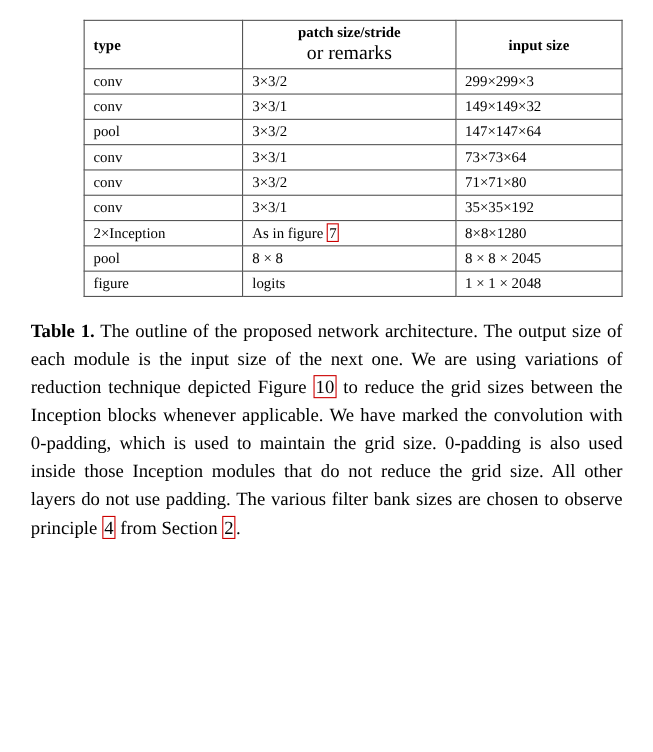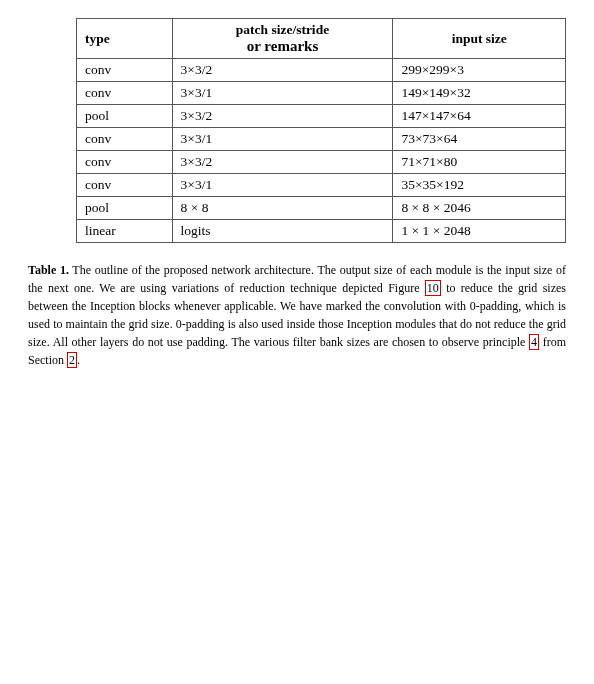--- a/index.html
+++ b/index.html
@@ -42,27 +42,27 @@
 
     th:first-child {
       text-align: left;
     }
 
     .th-patch {
       text-align: center;
     }
 
     .or-remarks {
-      font-weight: bold;
+      font-weight: normal;
       font-style: normal;
-      font-size: 15px;
+      font-size: 18px;
     }
 
     .caption {
-      font-size: 12px;
+      font-size: 17px;
       line-height: 1.5;
       margin-top: 18px;
       text-align: justify;
     }
 
     .caption .bold {
       font-weight: bold;
     }
 
     .inline-box {
@@ -111,26 +111,31 @@
           <td>conv</td>
           <td>3×3/2</td>
           <td>71×71×80</td>
         </tr>
         <tr>
           <td>conv</td>
           <td>3×3/1</td>
           <td>35×35×192</td>
         </tr>
         <tr>
+          <td>2×Inception</td>
+          <td>As in figure <span class="inline-box">7</span></td>
+          <td>8×8×1280</td>
+        </tr>
+        <tr>
           <td>pool</td>
           <td>8 × 8</td>
-          <td>8 × 8 × 2046</td>
+          <td>8 × 8 × 2045</td>
         </tr>
         <tr>
-          <td>linear</td>
+          <td>figure</td>
           <td>logits</td>
           <td>1 × 1 × 2048</td>
         </tr>
       </tbody>
   </table>
 </div>
 
 <div class="caption">
   <span class="bold">Table 1.</span><span> The outline of the proposed network architecture.  The output size of each module is the input size of the next one.  We are using variations of reduction technique depicted Figure </span><span class="inline-box">10</span><span> to reduce the grid sizes between the Inception blocks whenever applicable. We have marked the convolution with 0-padding, which is used to maintain the grid size.  0-padding is also used inside those Inception modules that do not reduce the grid size. All other layers do not use padding. The various filter bank sizes are chosen to observe principle </span><span class="inline-box">4</span><span> from Section </span><span class="inline-box">2</span><span>.</span>
 </div>

